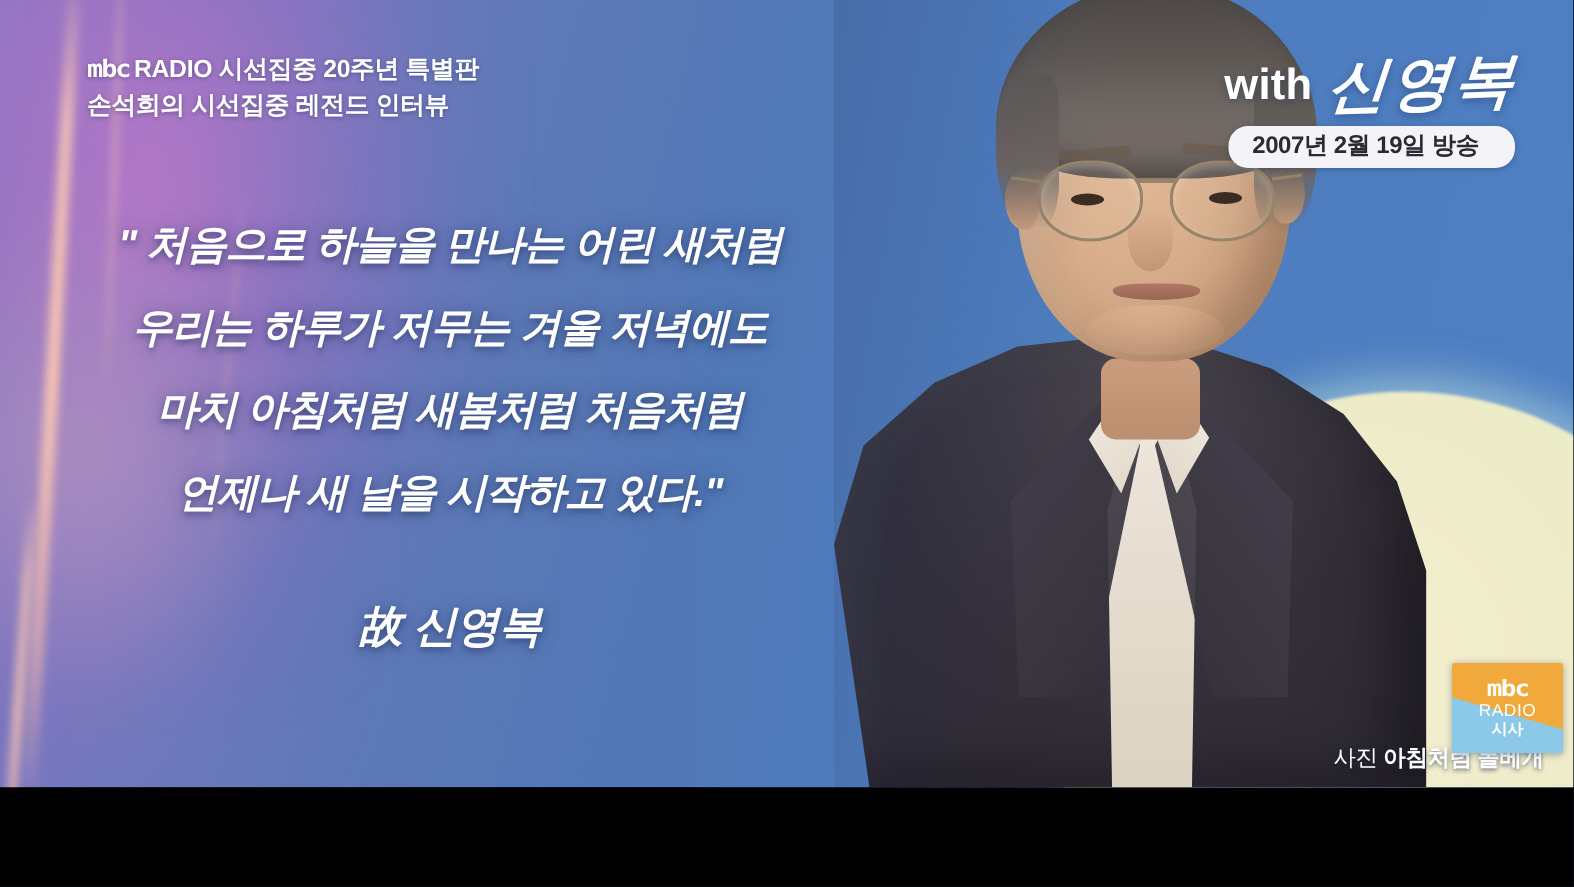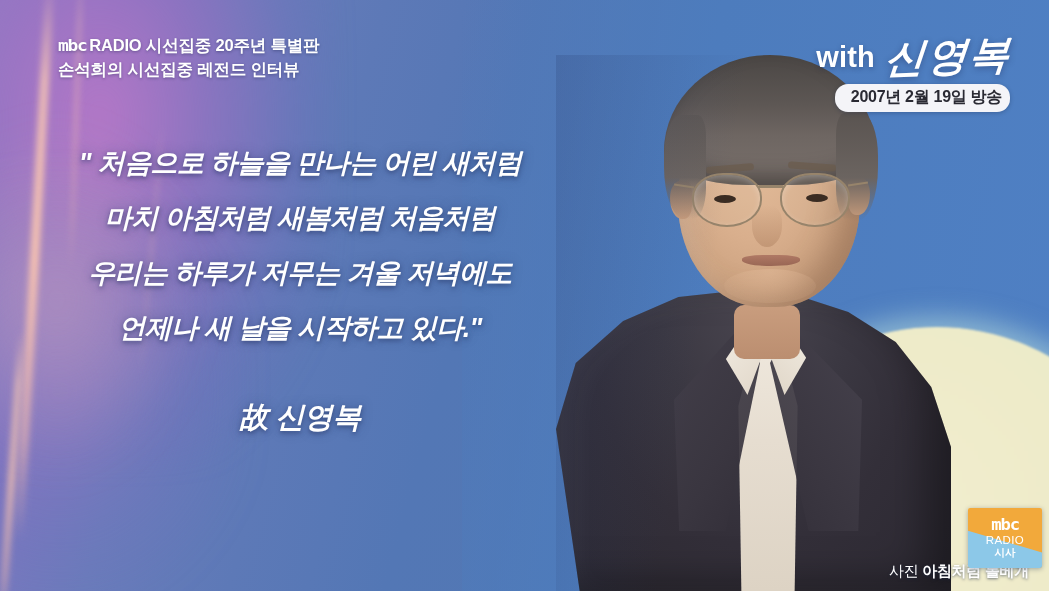--- a/index.html
+++ b/index.html
@@ -1,20 +1,20 @@
 <!DOCTYPE html>
 <html><head>
 <meta charset="utf-8">
 <style>
   html,body{margin:0;padding:0;background:#000;}
   body{font-family:"Liberation Sans","DejaVu Sans",sans-serif;}
 
   #stage{
     position:relative;
-    width:1049px;height:591px;
+    width:1049px;height:525px;
     overflow:hidden;
     background:#0f172a;
   }
 
   
   .bg-base{
     position:absolute;inset:0;
     background:
       linear-gradient(105deg,
         #8f7fc4 0%,
@@ -131,21 +131,21 @@
     font-size:40px;font-weight:bold;font-style:italic;
     letter-spacing:2px;line-height:1;
     text-shadow:0 2px 6px rgba(30,45,90,.45);
     transform:skewX(-7deg) rotate(-2deg);
   }
   .date-badge{
     position:absolute;right:39px;top:84px;
     background:#f4f4f8;
     color:#2a2a33;
     font-size:16px;font-weight:bold;letter-spacing:-.3px;
-    padding:3px 8px 4px 16px;
+    padding:3px 24px 4px 16px;
     border-radius:13px;
     box-shadow:0 1px 4px rgba(20,35,70,.3);
     white-space:nowrap;
   }
 
   
   .quote{
     position:absolute;left:0;top:150px;width:600px;
     text-align:center;
     color:#ffffff;
@@ -375,22 +375,22 @@
   </div>
 
   <div class="with-wrap">
     <span class="with-word">with</span>
     <span class="with-name">신영복</span>
   </div>
   <div class="date-badge">2007년 2월 19일 방송</div>
 
   <div class="quote">
     <p class="q-line">" 처음으로 하늘을 만나는 어린 새처럼</p>
+    <p class="q-line gap-top">우리는 하루가 저무는 겨울 저녁에도</p>
     <p class="q-line">마치 아침처럼 새봄처럼 처음처럼</p>
-    <p class="q-line gap-top">우리는 하루가 저무는 겨울 저녁에도</p>
     <p class="q-line">언제나 새 날을 시작하고 있다."</p>
     <div class="q-attrib">故 신영복</div>
   </div>
 
   <div class="credit"><span class="light">사진</span> <span>아침처럼 돌베개</span></div>
 
   <div class="logo-badge">
     <div class="logo-orange"></div>
     <div class="logo-blue"></div>
     <div class="logo-text">

